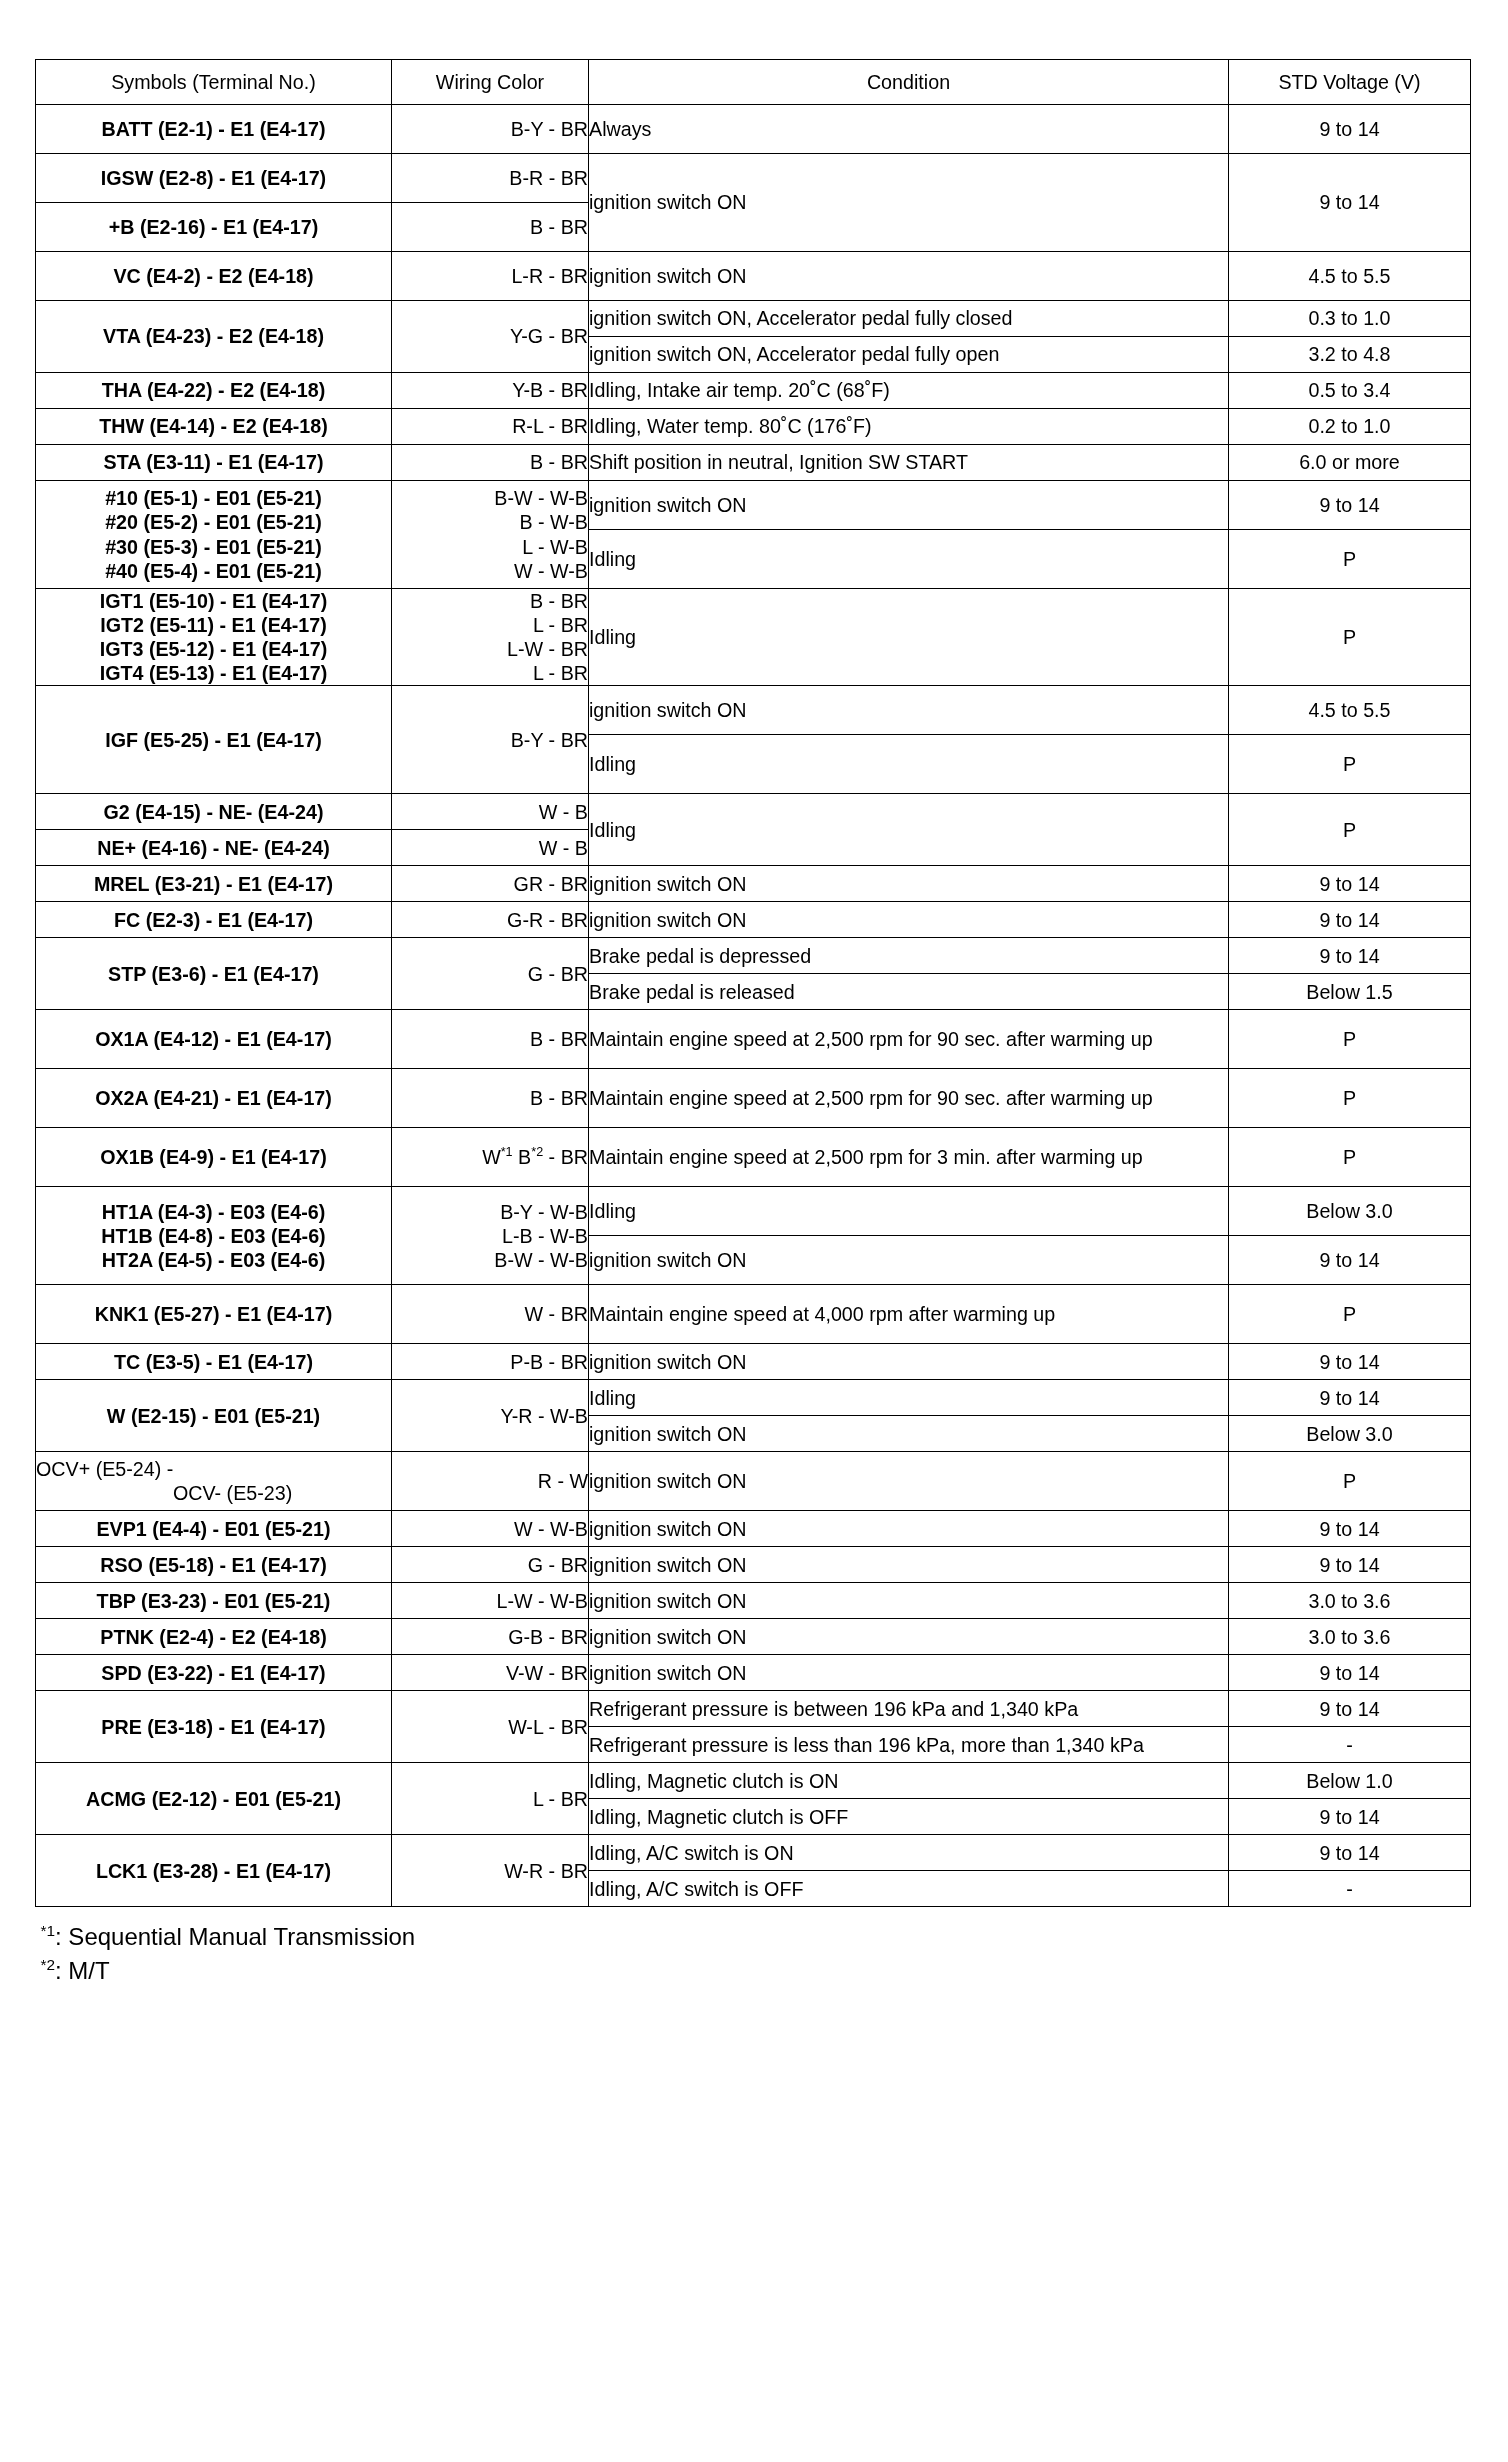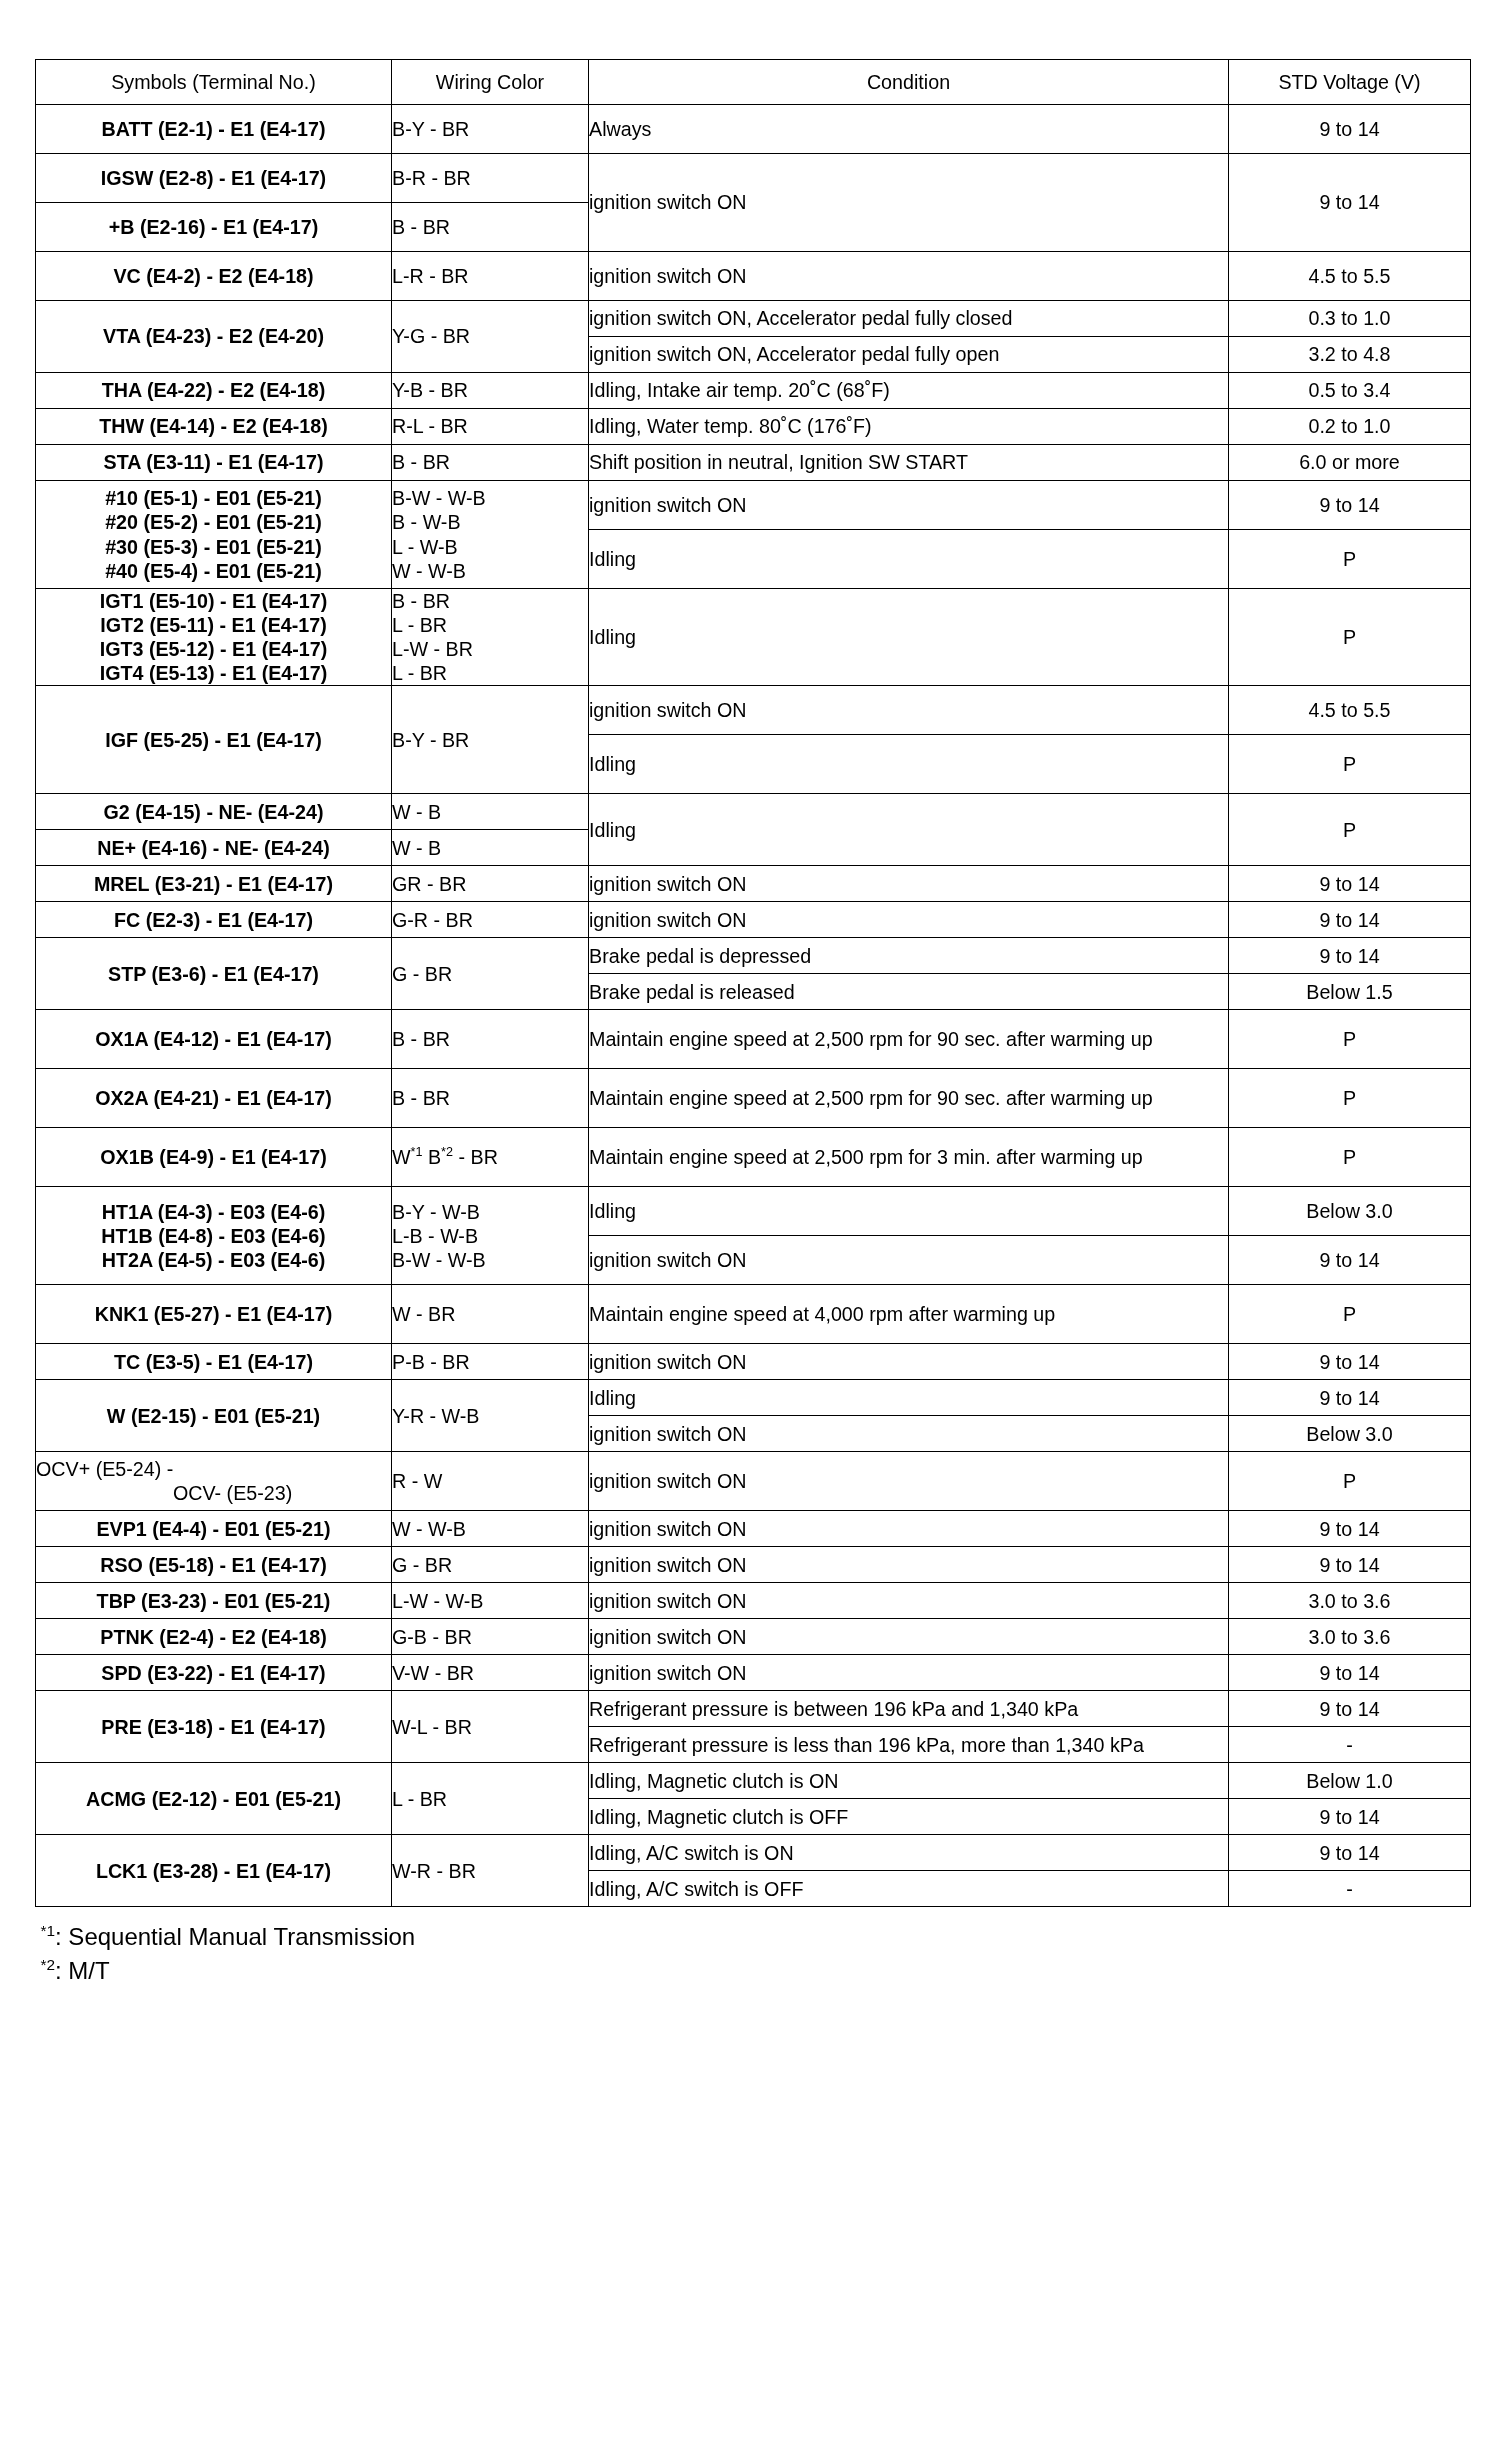--- a/index.html
+++ b/index.html
@@ -42,21 +42,21 @@
 
   
   .sym{
     text-align:center;
     font-size:19.7px;
     line-height:1.45;
     white-space:nowrap;
   }
   .sym .ln{display:block;font-weight:bold;}
   .wire{
-    text-align:left;
+    text-align:right;
     font-size:19.7px;
     line-height:1.45;
     white-space:nowrap;
   }
   .wire .ln{display:block;}
   .volt{
     text-align:center;
     font-size:19.7px;
     line-height:1.3;
   }
@@ -165,21 +165,21 @@
             <span class="ln">L-R - BR</span>
           </td>
         <td class="cond h2">ignition switch ON</td>
         <td class="volt h2">
             <span class="ln">4.5 to 5.5</span>
           </td>
       </tr>
 
       <tr>
         <td class="sym h2" rowspan="2">
-            <span class="ln">VTA (E4-23) - E2 (E4-20)</span>
+            <span class="ln">VTA (E4-23) - E2 (E4-18)</span>
           </td>
         <td class="wire h2" rowspan="2">
             <span class="ln">Y-G  - BR</span>
           </td>
         <td class="cond h1">ignition switch ON, Accelerator pedal fully closed</td>
         <td class="volt h1">
             <span class="ln">0.3 to 1.0</span>
           </td>
       </tr>
       <tr>

